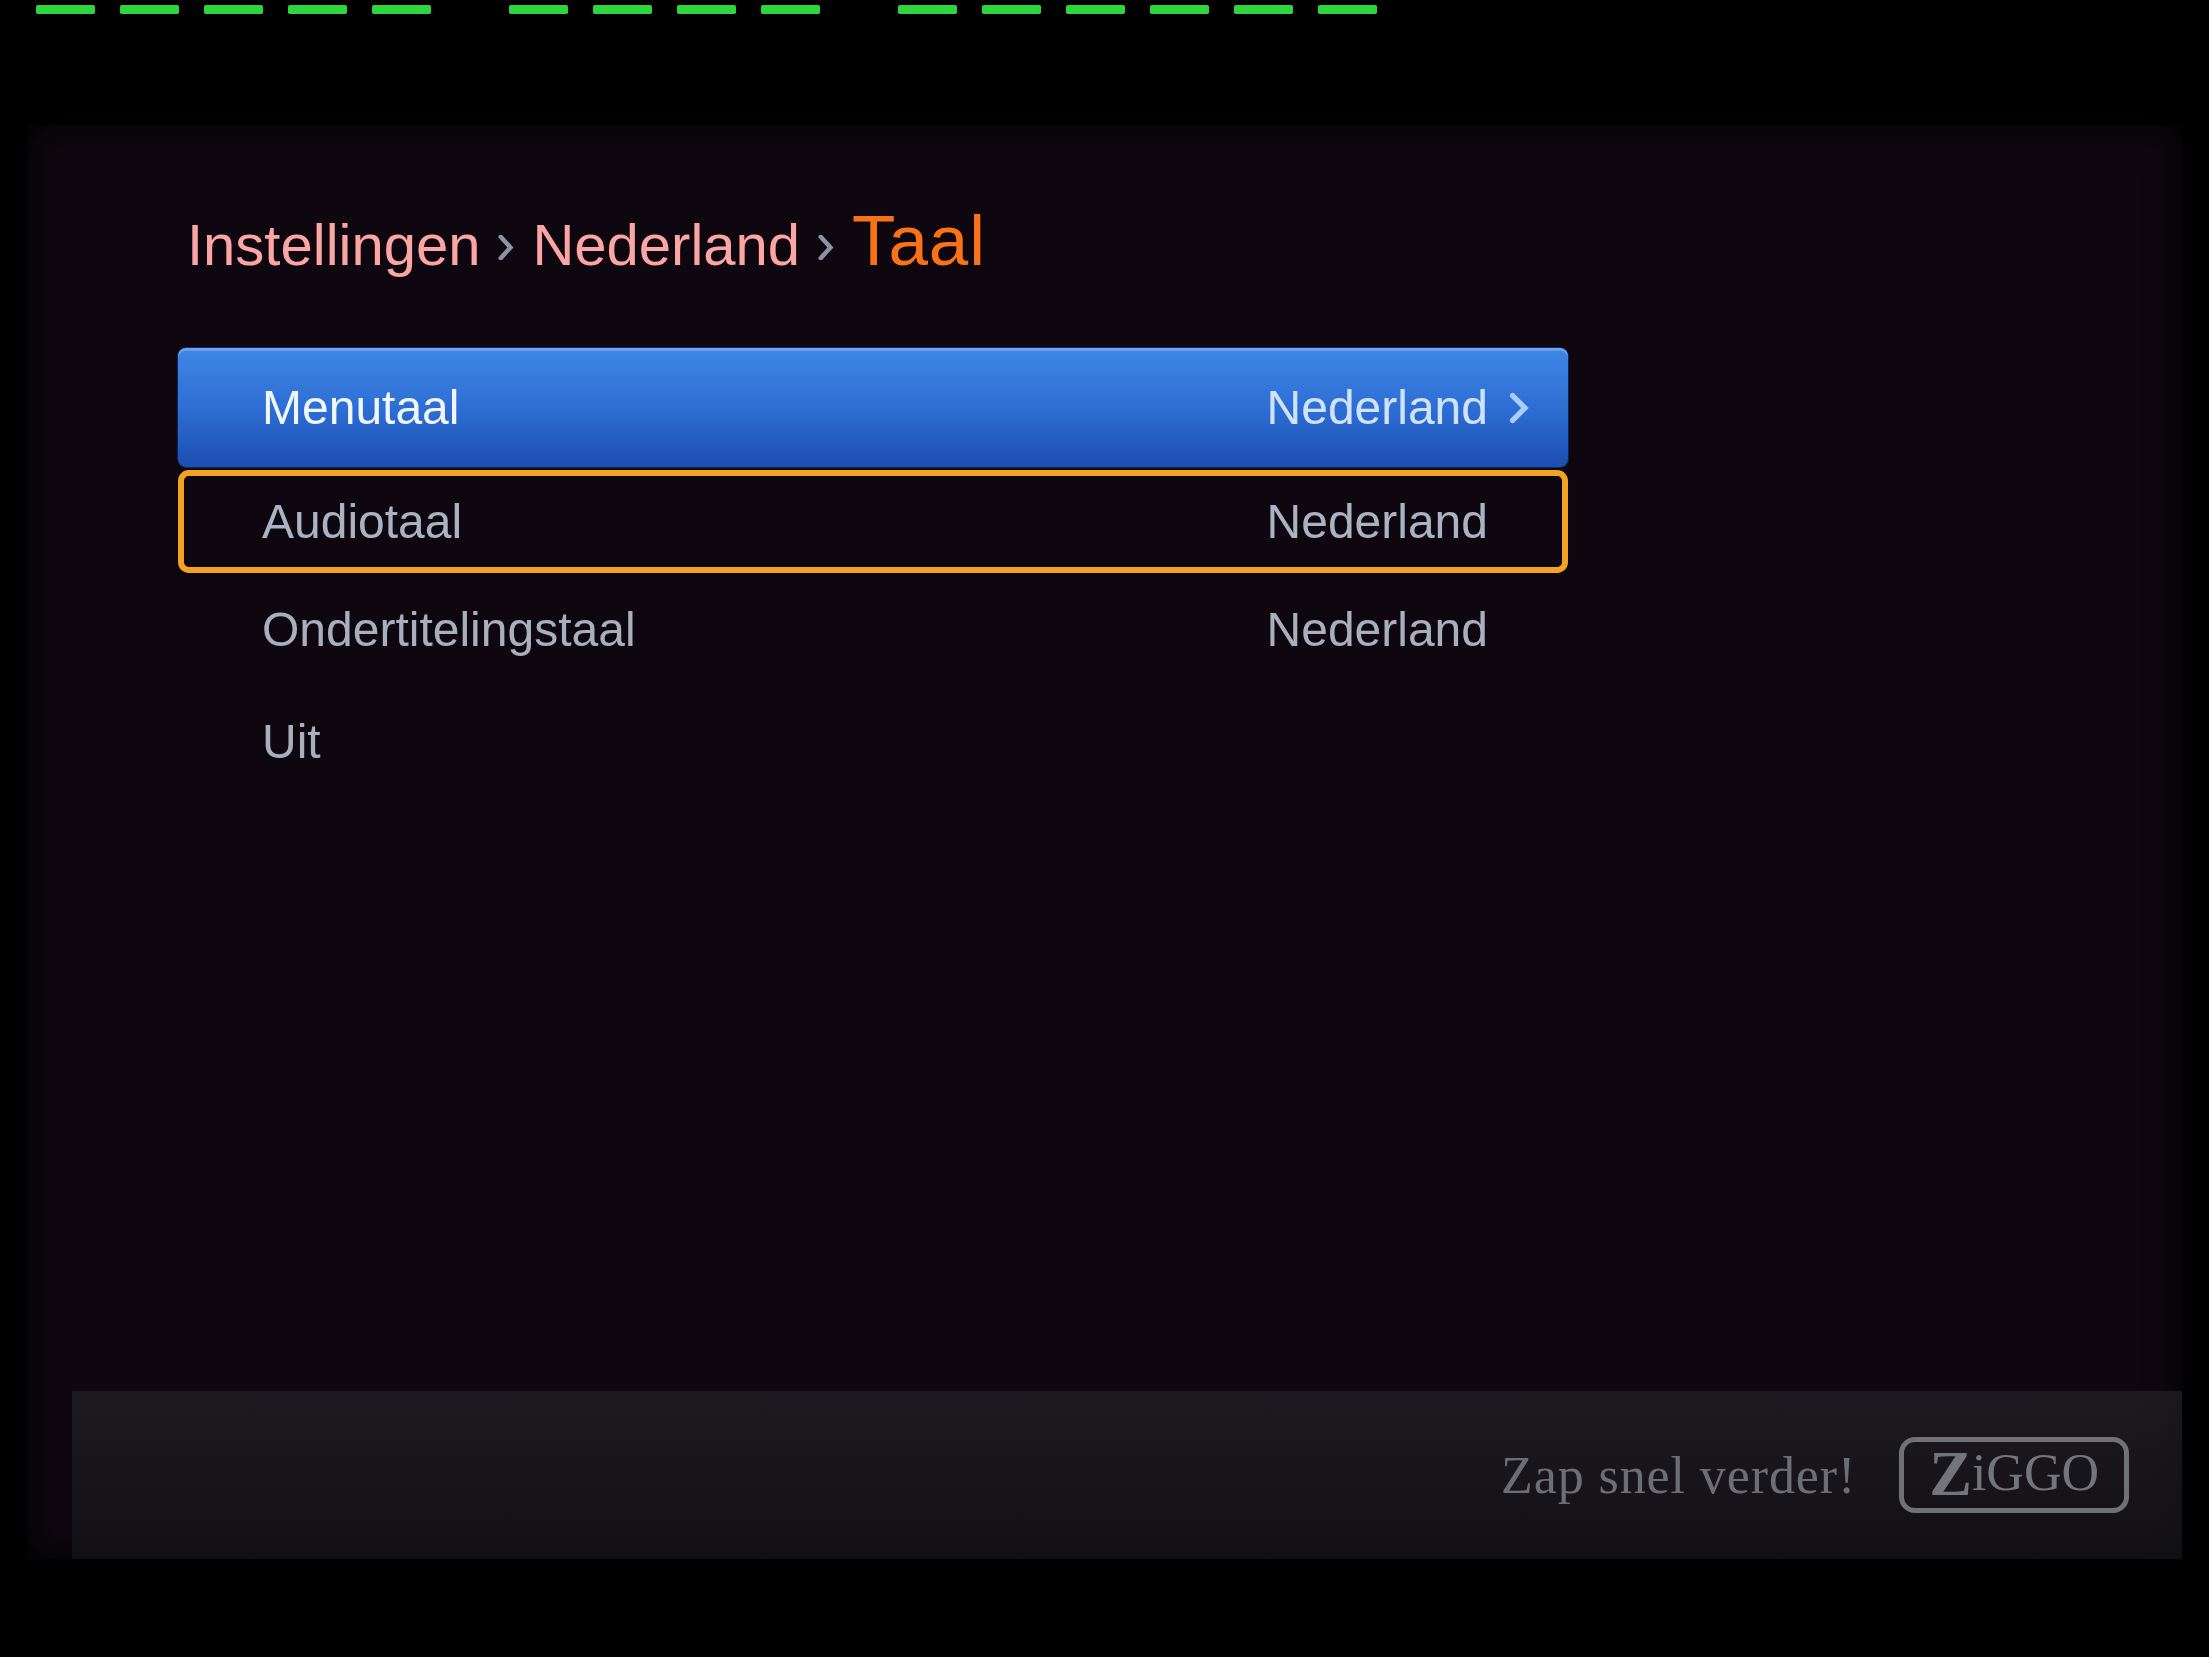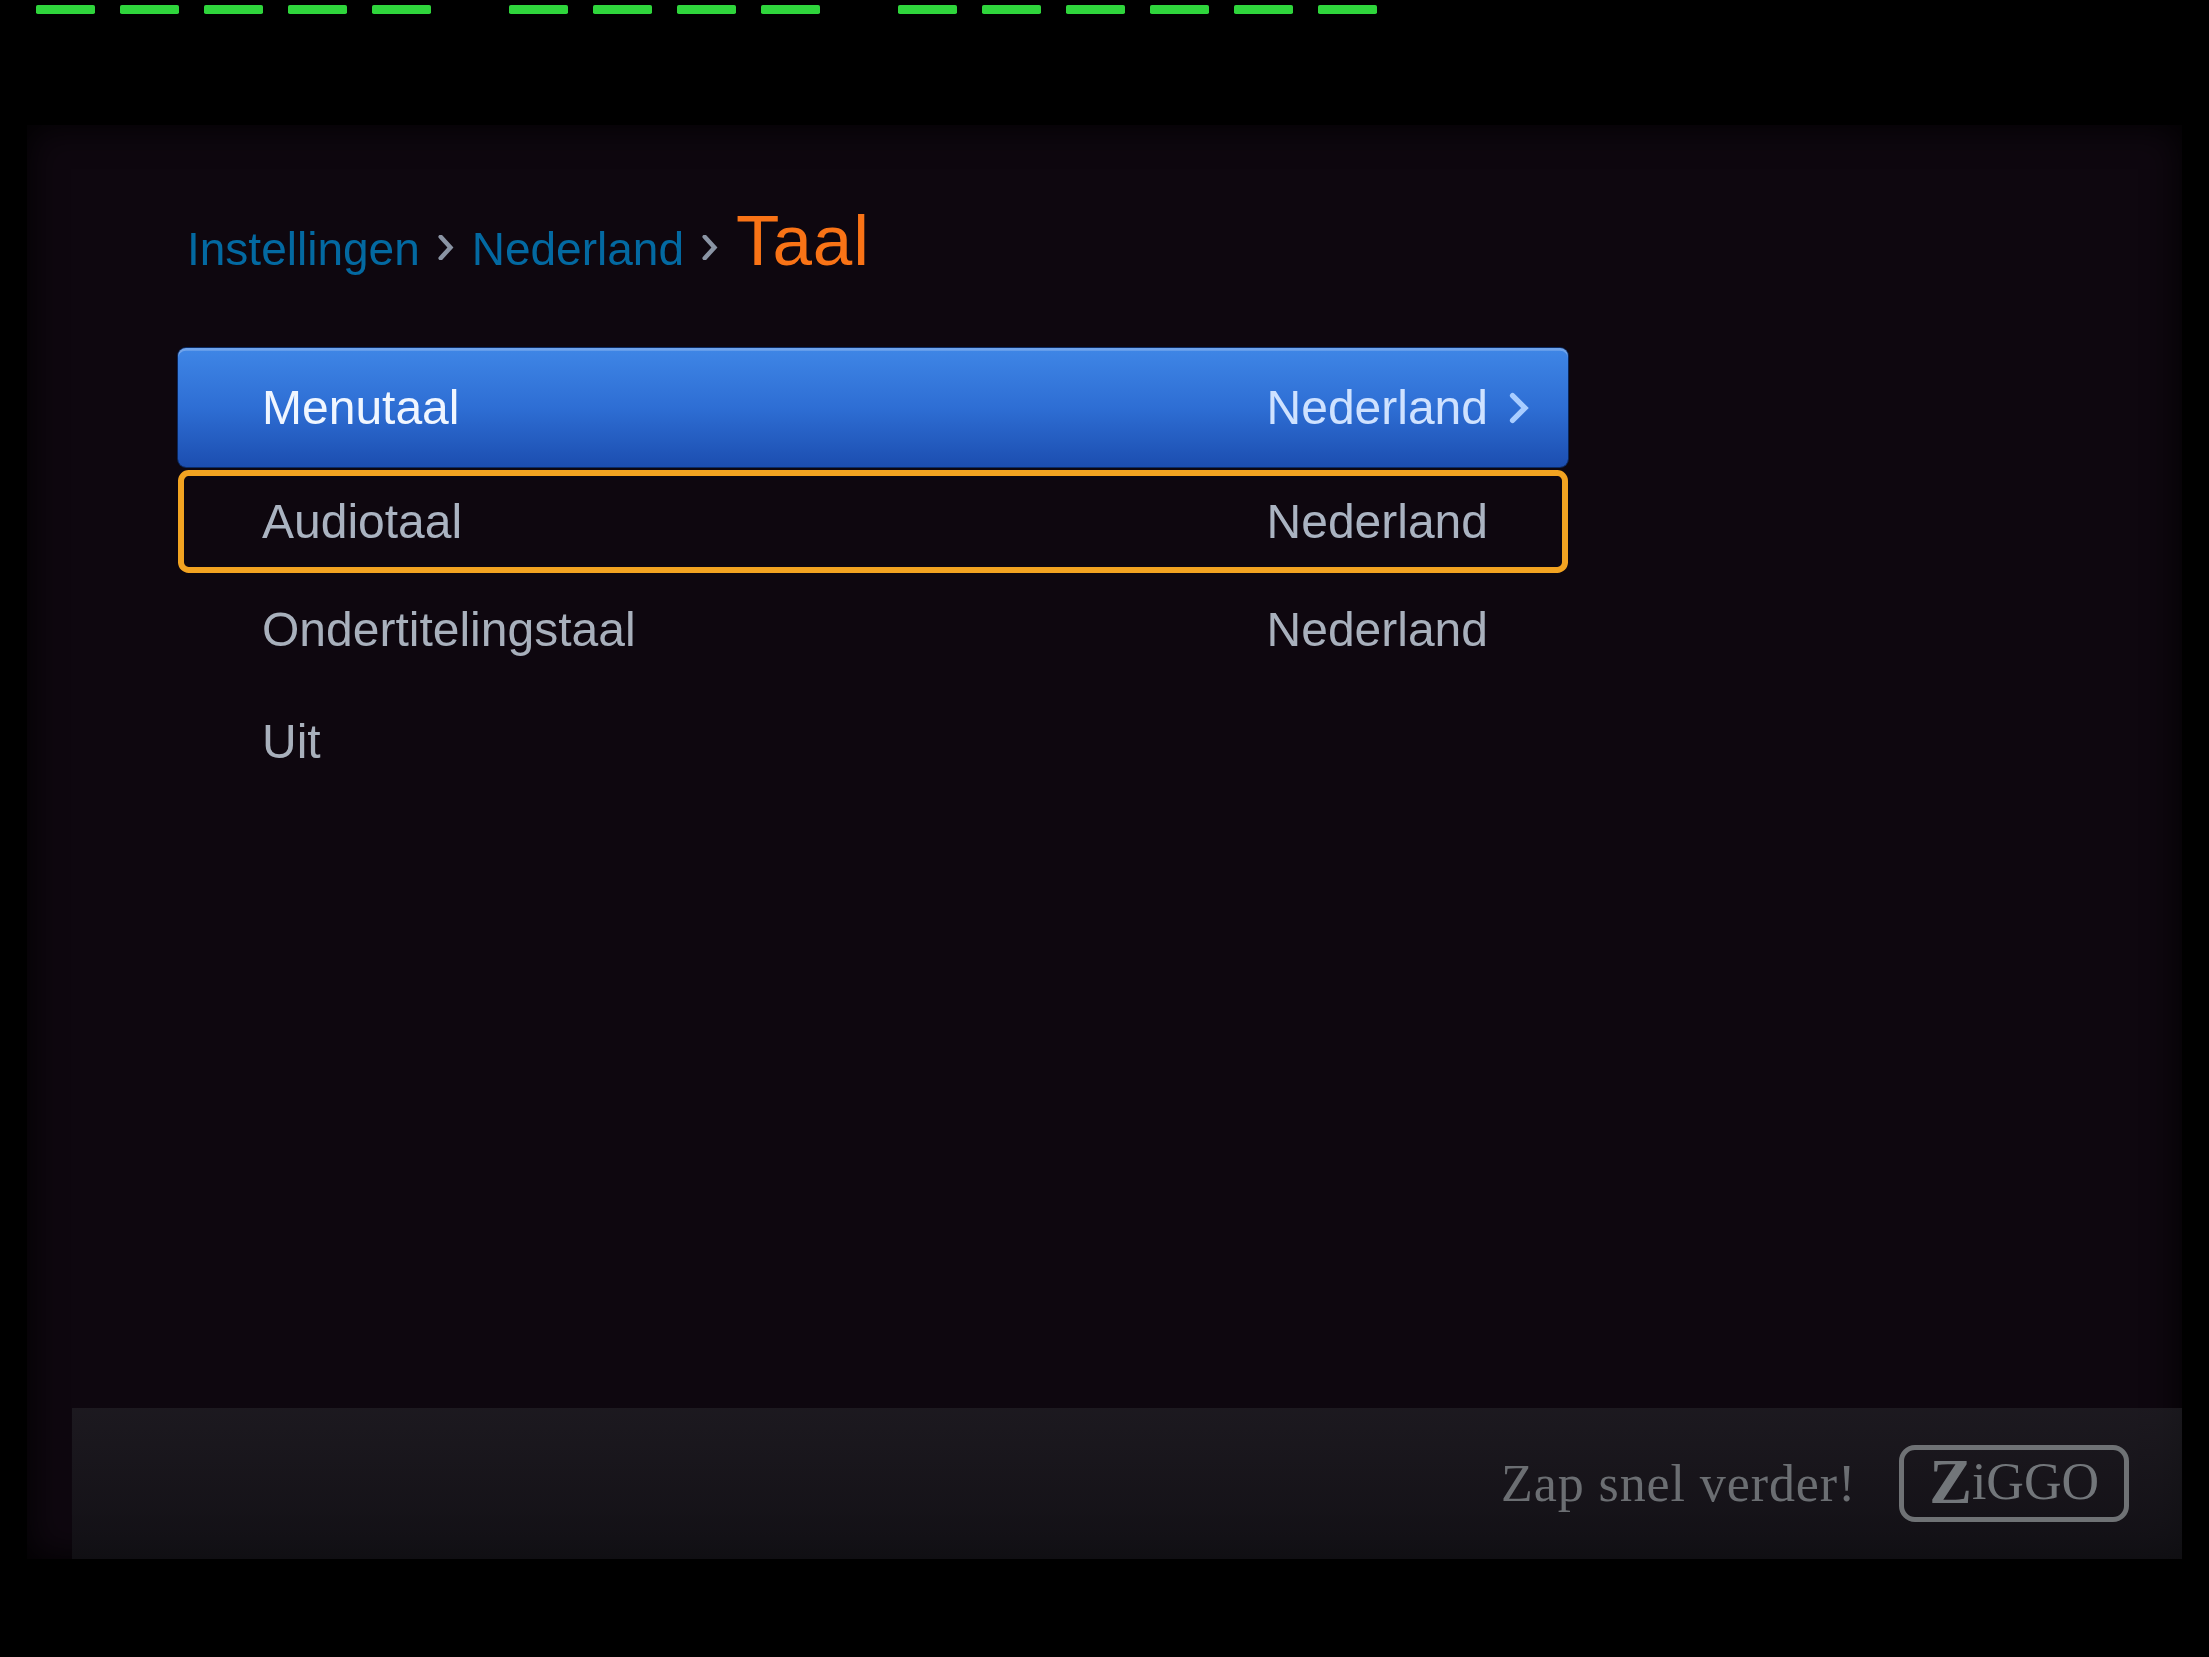--- a/index.html
+++ b/index.html
@@ -48,22 +48,22 @@
   .breadcrumb {
     position: absolute;
     left: 187px;
     top: 205px;
     display: flex;
     align-items: baseline;
     gap: 18px;
     color: #a8b0bc;
   }
   .crumb {
-    font-size: 46px;
-    color: #0369a1;
+    font-size: 58px;
+    color: #fca5a5;
   }
   .crumb-current {
     font-size: 71px;
     color: #f97316;
     font-weight: 400;
     line-height: 1;
     letter-spacing: 0.9px;
   }
   .crumb-sep {
     color: #8a94a4;
@@ -124,21 +124,21 @@
     margin-top: 3px;
     padding-left: 78px;
     padding-right: 33px;
   }
 
   .footer {
     position: absolute;
     left: 40px;
     right: 27px;
     bottom: 98px;
-    height: 151px;
+    height: 168px;
     background: linear-gradient(to bottom, rgba(40,40,45,0.55), rgba(20,20,24,0.7));
     display:flex;
     align-items:center;
     justify-content:flex-end;
     padding-right: 53px;
     gap: 43px;
     color: #7c8086;
     font-size: 52px;
     margin-left: 32px;
   }

